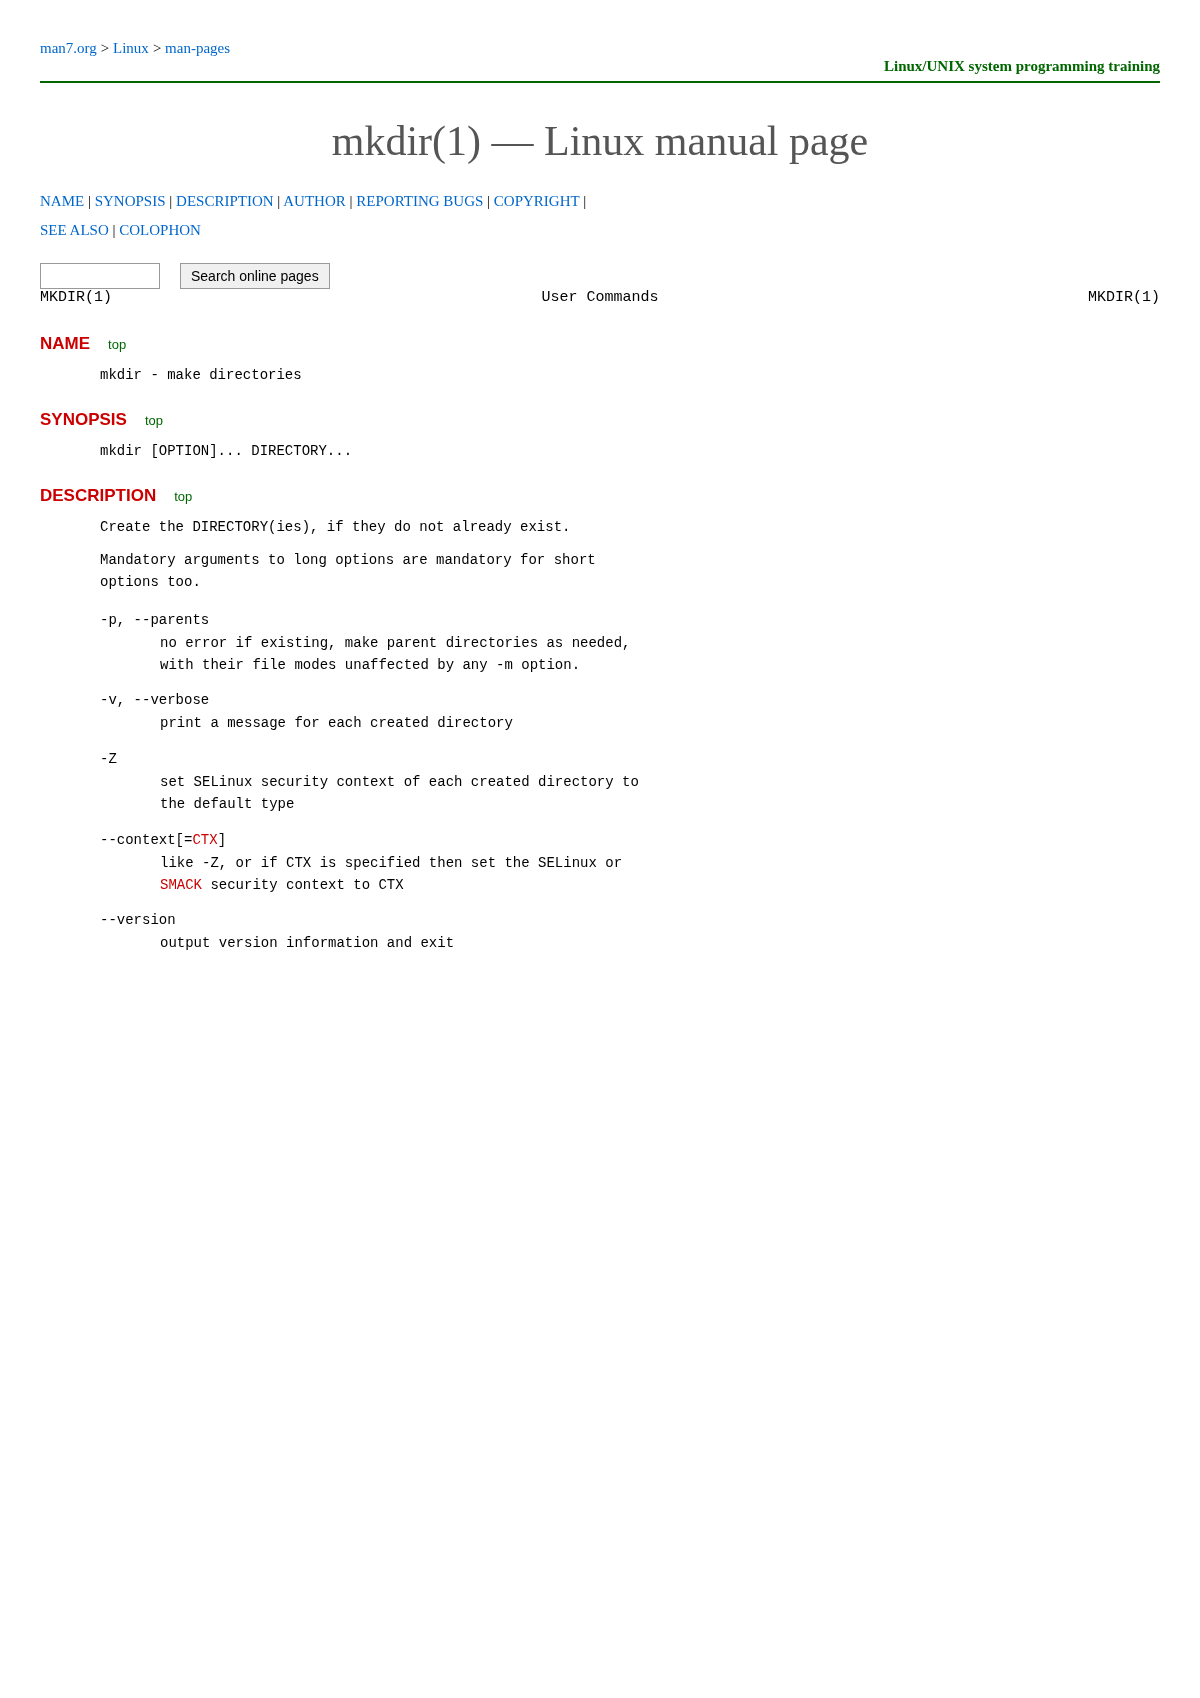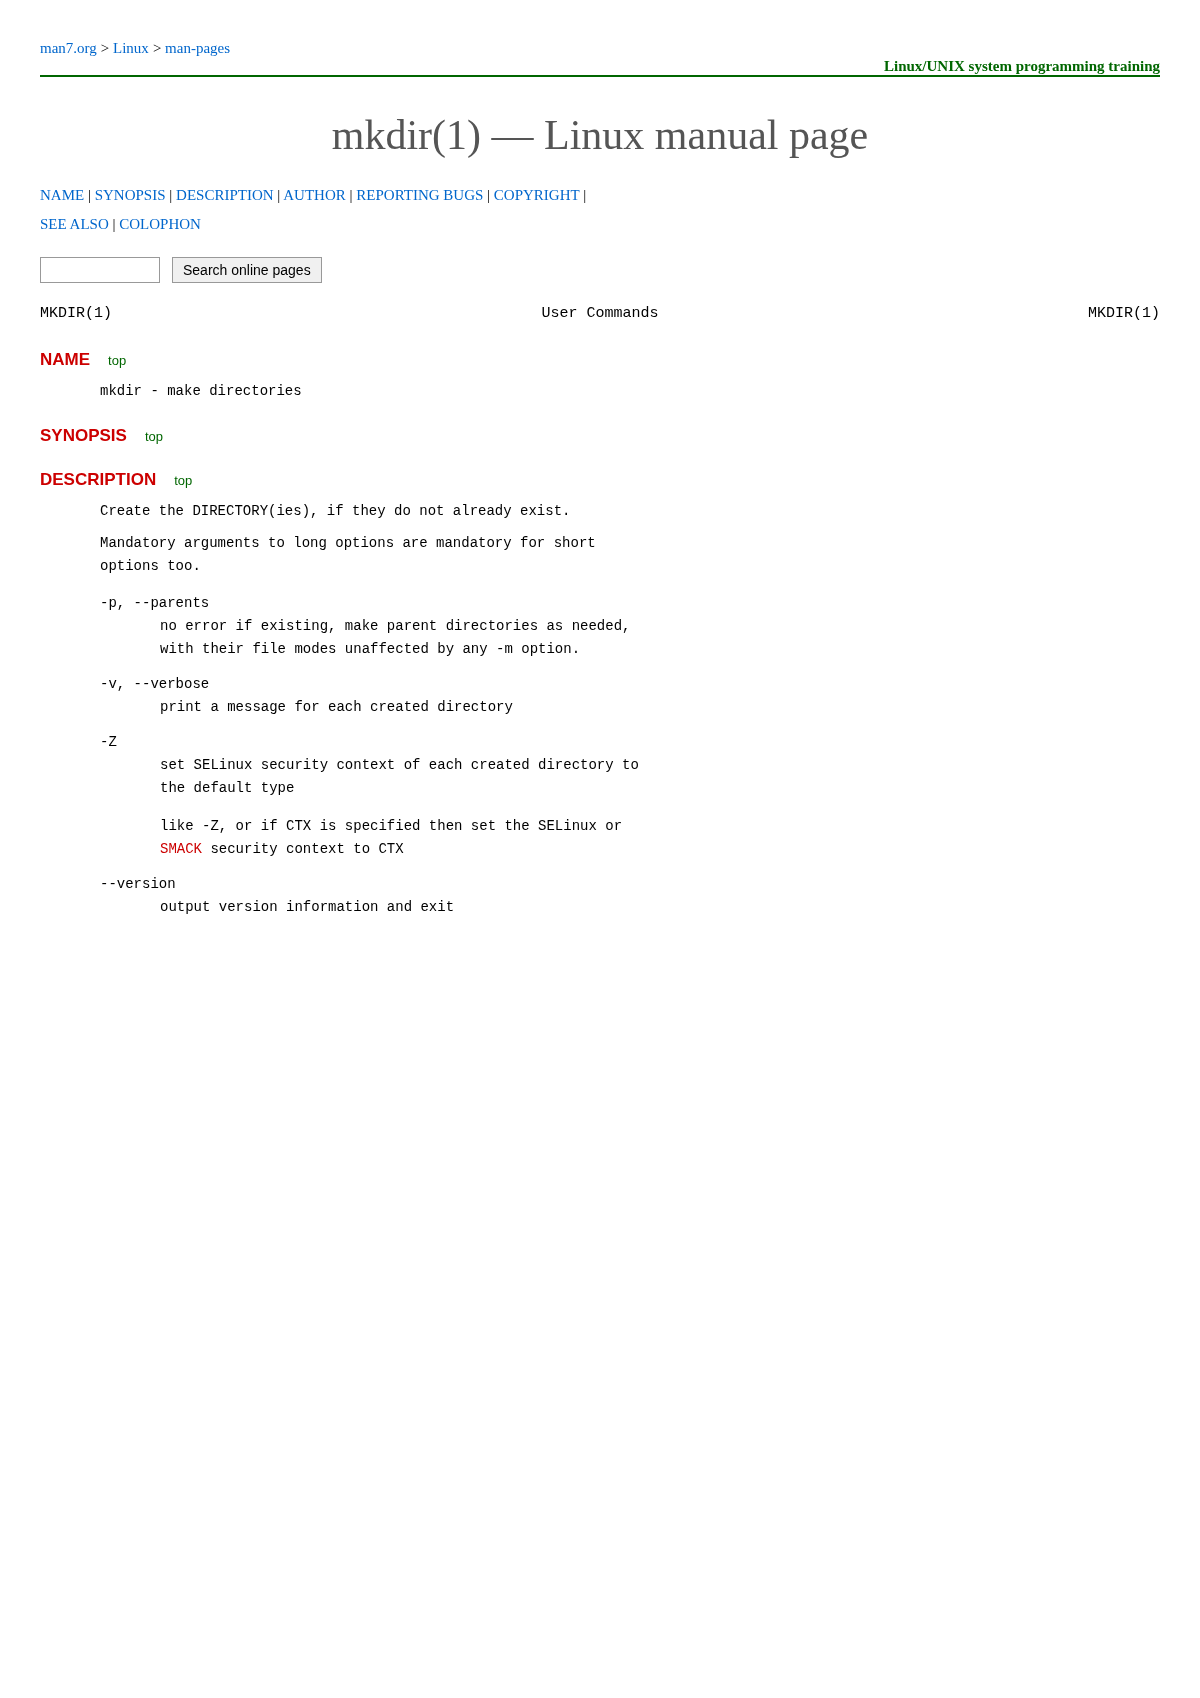--- a/index.html
+++ b/index.html
@@ -8,20 +8,21 @@
       font-size: 16px;
       background: #fff;
       color: #000;
       padding: 20px 40px;
     }
     .top-nav {
       display: flex;
       justify-content: space-between;
       align-items: center;
       border-bottom: 2px solid #006600;
+      padding-bottom: 6px;
       margin-bottom: 18px;
     }
     .top-nav-left a {
       color: #0066cc;
       text-decoration: none;
       font-size: 15px;
     }
     .top-nav-left span {
       color: #000;
       font-size: 15px;
@@ -48,22 +49,21 @@
       text-decoration: none;
       font-size: 15px;
     }
     .nav-links span {
       color: #000;
       font-size: 15px;
     }
     .search-bar {
       display: flex;
       align-items: center;
-      gap: 12px;
-      margin-bottom: 22px;
+      gap: 20px;
     }
     .search-bar input {
       width: 120px;
       height: 26px;
       border: 1px solid #999;
       padding: 2px 4px;
       font-size: 14px;
     }
     .search-bar button {
       height: 26px;
@@ -172,20 +172,21 @@
     <a class="section-top-link" href="#">top</a>
   </div>
   <div class="section-content mono">mkdir - make directories</div>
 </div>
 
 <div class="section" id="synopsis">
   <div class="section-header">
     <span class="section-title">SYNOPSIS</span>
     <a class="section-top-link" href="#">top</a>
   </div>
+  <div class="section-content mono">mkdir [OPTION]...  DIRECTORY...</div>
 </div>
 
 <div class="section" id="description">
   <div class="section-header">
     <span class="section-title">DESCRIPTION</span>
     <a class="section-top-link" href="#">top</a>
   </div>
   <div class="section-content">
     <p class="mono" style="margin-bottom:10px;">Create the DIRECTORY(ies), if they do not already exist.</p>
     <p class="mono" style="white-space:pre-line;margin-bottom:18px;">Mandatory arguments to long options are mandatory for short
@@ -201,20 +202,21 @@
       <div class="option-line">-v,  --verbose</div>
       <div class="option-desc">print a message for each created directory</div>
     </div>
 
     <div class="option-block">
       <div class="option-line">-Z</div>
       <div class="option-desc">set SELinux security context of each created directory to<br>the default type</div>
     </div>
 
     <div class="option-block">
+      <div class="option-line">--context[=<span class="red-link">CTX</span>]</div>
       <div class="option-desc">like -Z, or if CTX is specified then set the SELinux or<br><span class="red-link">SMACK</span> security context to CTX</div>
     </div>
 
 
     <div class="option-block">
       <div class="option-line">--version</div>
       <div class="option-desc">output version information and exit</div>
     </div>
   </div>
 </div>

